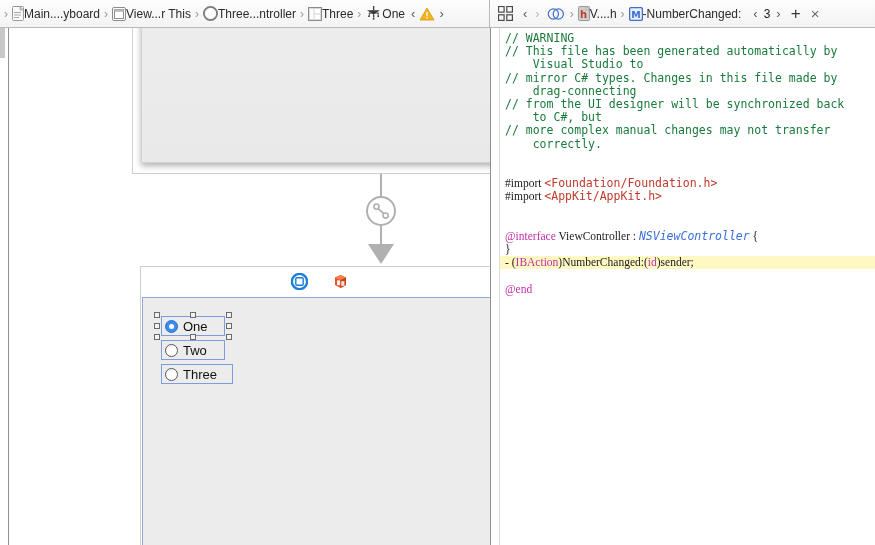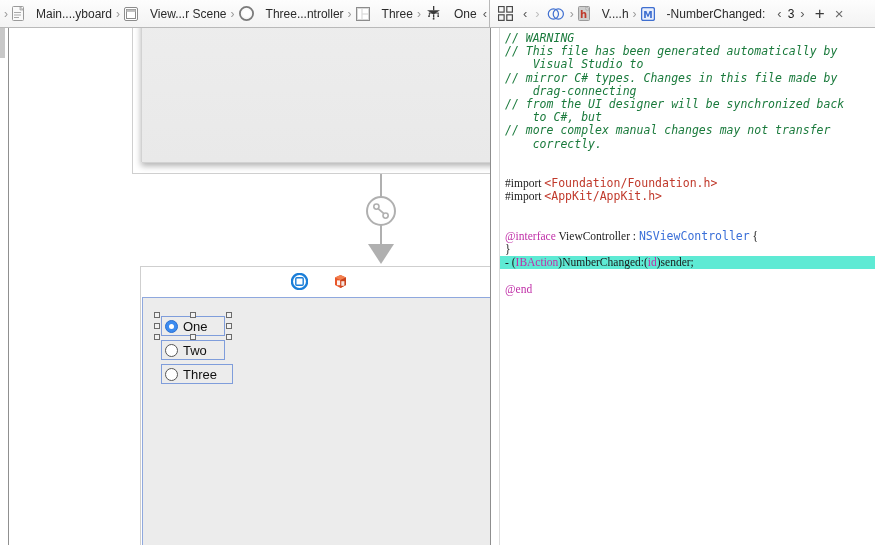--- a/index.html
+++ b/index.html
@@ -38,21 +38,21 @@
     border-right: 1px solid #b9b9b9;
     padding-left: 2px;
   }
   .jumpbar.right {
     width: 385px;
     padding-left: 6px;
   }
   .crumb {
     display: flex;
     align-items: center;
-    gap: 12px;
+    gap: 0;
     padding: 0 2px;
     white-space: nowrap;
     font-size: 12px;
     color: #2b2b2b;
   }
   .crumb-sep {
     color: #9a9a9a;
     font-size: 12px;
     padding: 0 2px;
     user-select: none;
@@ -232,25 +232,25 @@
   .code {
     position: absolute;
     left: 9px; right: 0; top: 0; bottom: 0;
     font-family: "DejaVu Sans Mono", "Liberation Mono", monospace;
     font-size: 11.5px;
     line-height: 13.2px;
     white-space: pre;
     padding-top: 4px;
   }
   .code .ln { padding-left: 5px; height: 13.2px; }
-  .code .ln.hl { background: #5eead4; }
-  .cm  { color: #1a7a3c; font-style: italic; }
+  .code .ln.hl { background: #fef9c3; }
+  .cm  { color: #1a7a3c; }
   .pp  { color: #c0392b; text-align: right; }
   .kw  { color: #c02fa8; font-family: Liberation Serif, serif; }
-  .ty  { color: #3a6fd8; }
+  .ty  { color: #3a6fd8; font-style: italic; }
   .pl  { color: #1a1a1a; font-family: Liberation Serif, serif; }
 </style>
 </head>
 <body>
 
 <div class="topbars">
 
   <div class="jumpbar left">
     <span class="crumb-sep">›</span>
 
@@ -269,21 +269,21 @@
     <span class="crumb-sep">›</span>
 
     <div class="crumb">
       <span class="ico">
         <svg width="14" height="14" viewBox="0 0 14 14">
             <rect x="0.5" y="0.5" width="13" height="13" rx="1.5" fill="#ffffff" stroke="#8c8c8c"></rect>
             <rect x="2.5" y="2.5" width="9" height="9" fill="none" stroke="#8c8c8c"></rect>
             <rect x="2.5" y="2.5" width="9" height="2.4" fill="#bdbdbd"></rect>
           </svg>
       </span>
-      <span>View...r Scene</span>
+      <span>View...r This</span>
     </div>
     <span class="crumb-sep">›</span>
 
     <div class="crumb">
       <span class="ico">
         <svg width="15" height="15" viewBox="0 0 15 15">
             <circle cx="7.5" cy="7.5" r="6.6" fill="none" stroke="#7b7b7b" stroke-width="1.8"></circle>
             <circle cx="7.5" cy="7.5" r="4.1" fill="#ffffff"></circle>
           </svg>
       </span>

